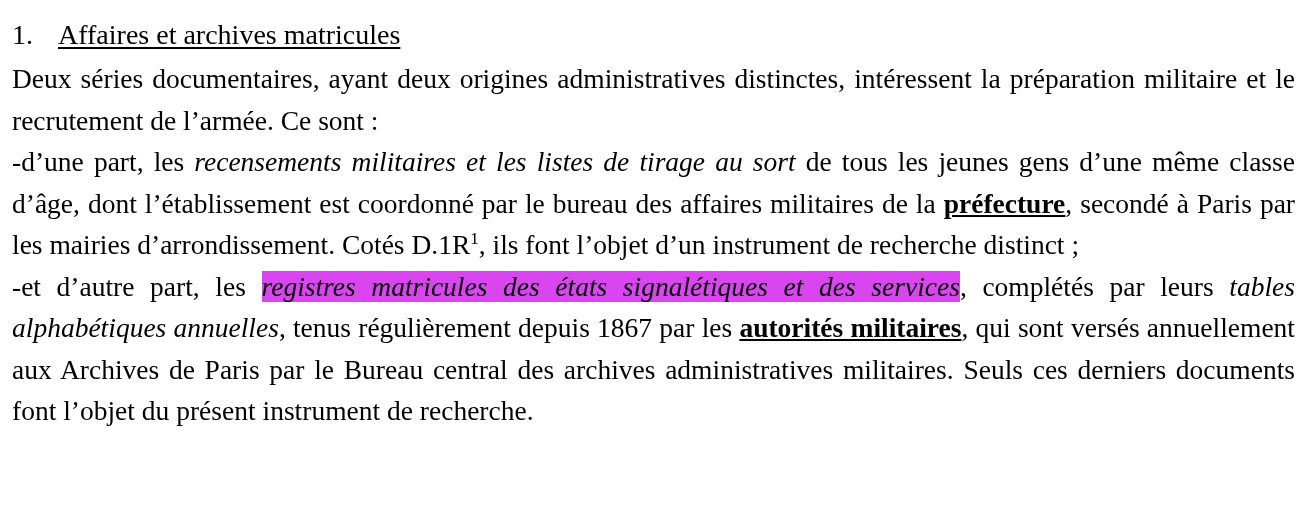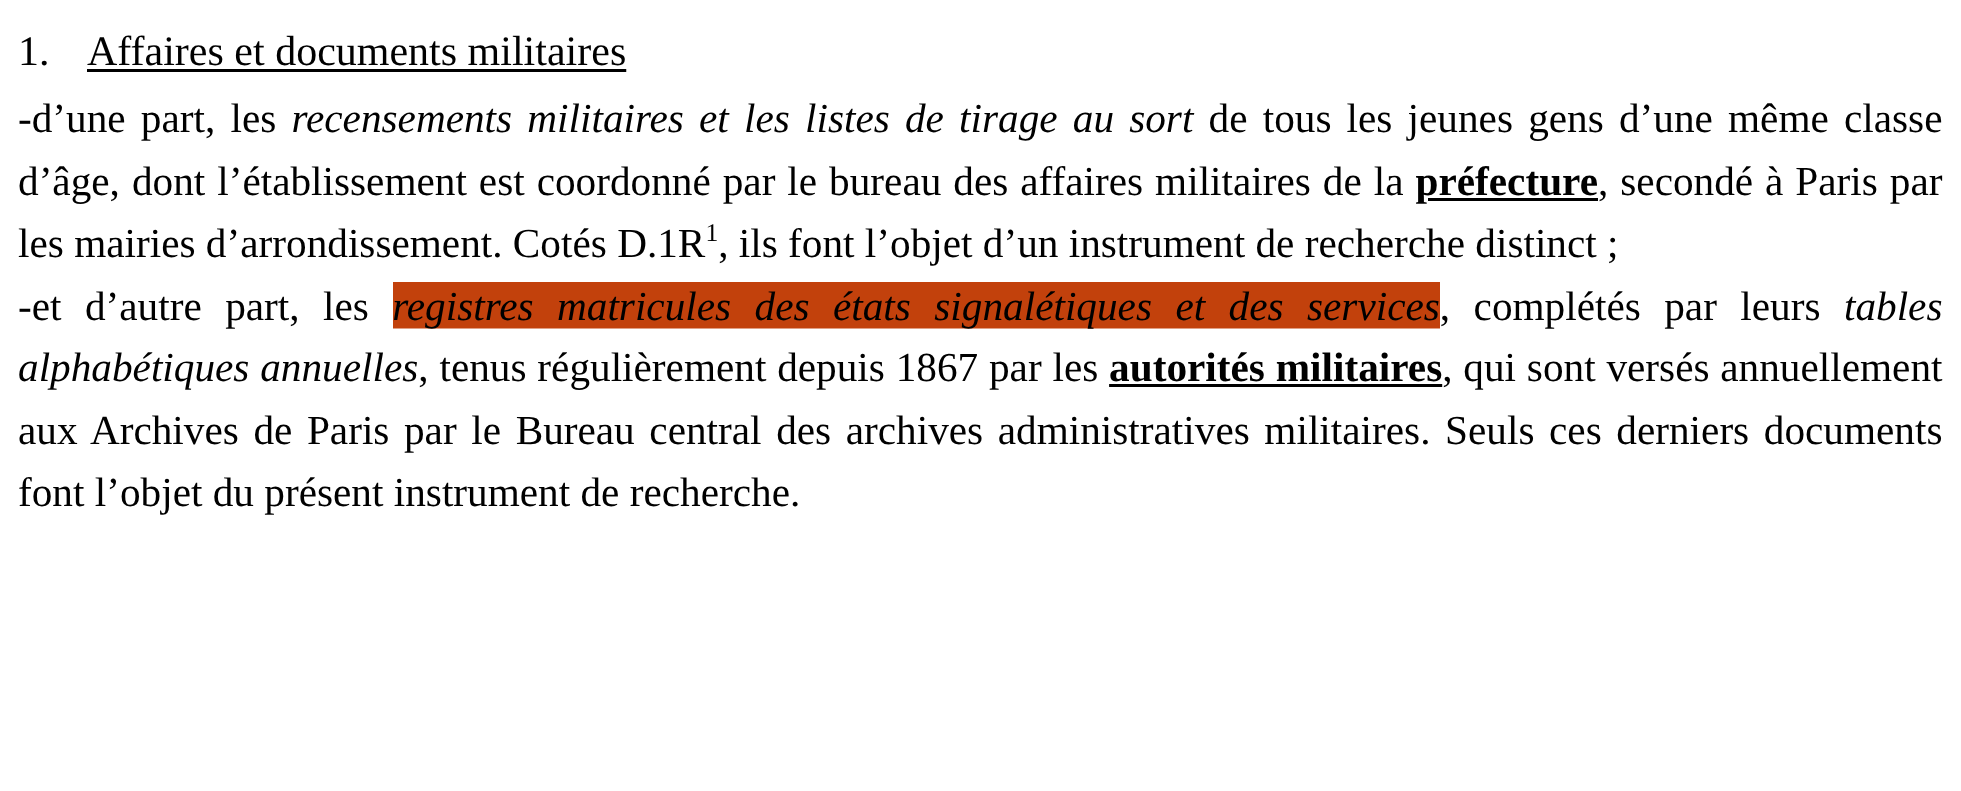--- a/index.html
+++ b/index.html
@@ -49,39 +49,41 @@
   }
   i, .it {
     font-style: italic;
   }
   .u {
     text-decoration: underline;
     text-underline-offset: 2px;
     font-weight: bold;
   }
   .hl {
-    background: #c2410c;
+    background: #d946ef;
   }
   sup {
     font-size: 0.62em;
     vertical-align: super;
     line-height: 0;
   }
 </style>
 </head>
 <body>
 
 <div class="page">
 
   <div class="heading-row">
     <span class="heading-num">1.</span>
-    <span class="heading-title">Affaires et documents militaires</span>
+    <span class="heading-title">Affaires et archives matricules</span>
   </div>
 
   <div class="body-text">
 
+    <p class="para"><span>Deux séries documentaires, ayant deux origines administratives distinctes, intéressent la</span>
+      <span>préparation militaire et le recrutement de l’armée. Ce sont :</span></p>
 
     <p class="para"><span>-d’une part, les </span><i>recensements militaires et les listes de tirage au sort</i><span> de tous les jeunes gens d’une même classe d’âge, dont l’établissement est coordonné par le bureau des affaires militaires de la </span><span class="u">préfecture</span><span>, secondé à Paris par les mairies d’arrondissement. Cotés D.1R</span><sup>1</sup><span>, ils font l’objet d’un instrument de recherche distinct ;</span></p>
 
     <p class="para"><span>-et d’autre part, les </span><span class="hl it">registres matricules des états signalétiques et des services</span><span>, complétés par leurs </span><i>tables alphabétiques annuelles</i><span>, tenus régulièrement depuis 1867 par les </span><span class="u">autorités militaires</span><span>, qui sont versés annuellement aux Archives de Paris par le Bureau central des archives administratives militaires. Seuls ces derniers documents font l’objet du présent instrument de recherche.</span></p>
 
   </div>
 </div>
 
 </body></html>

